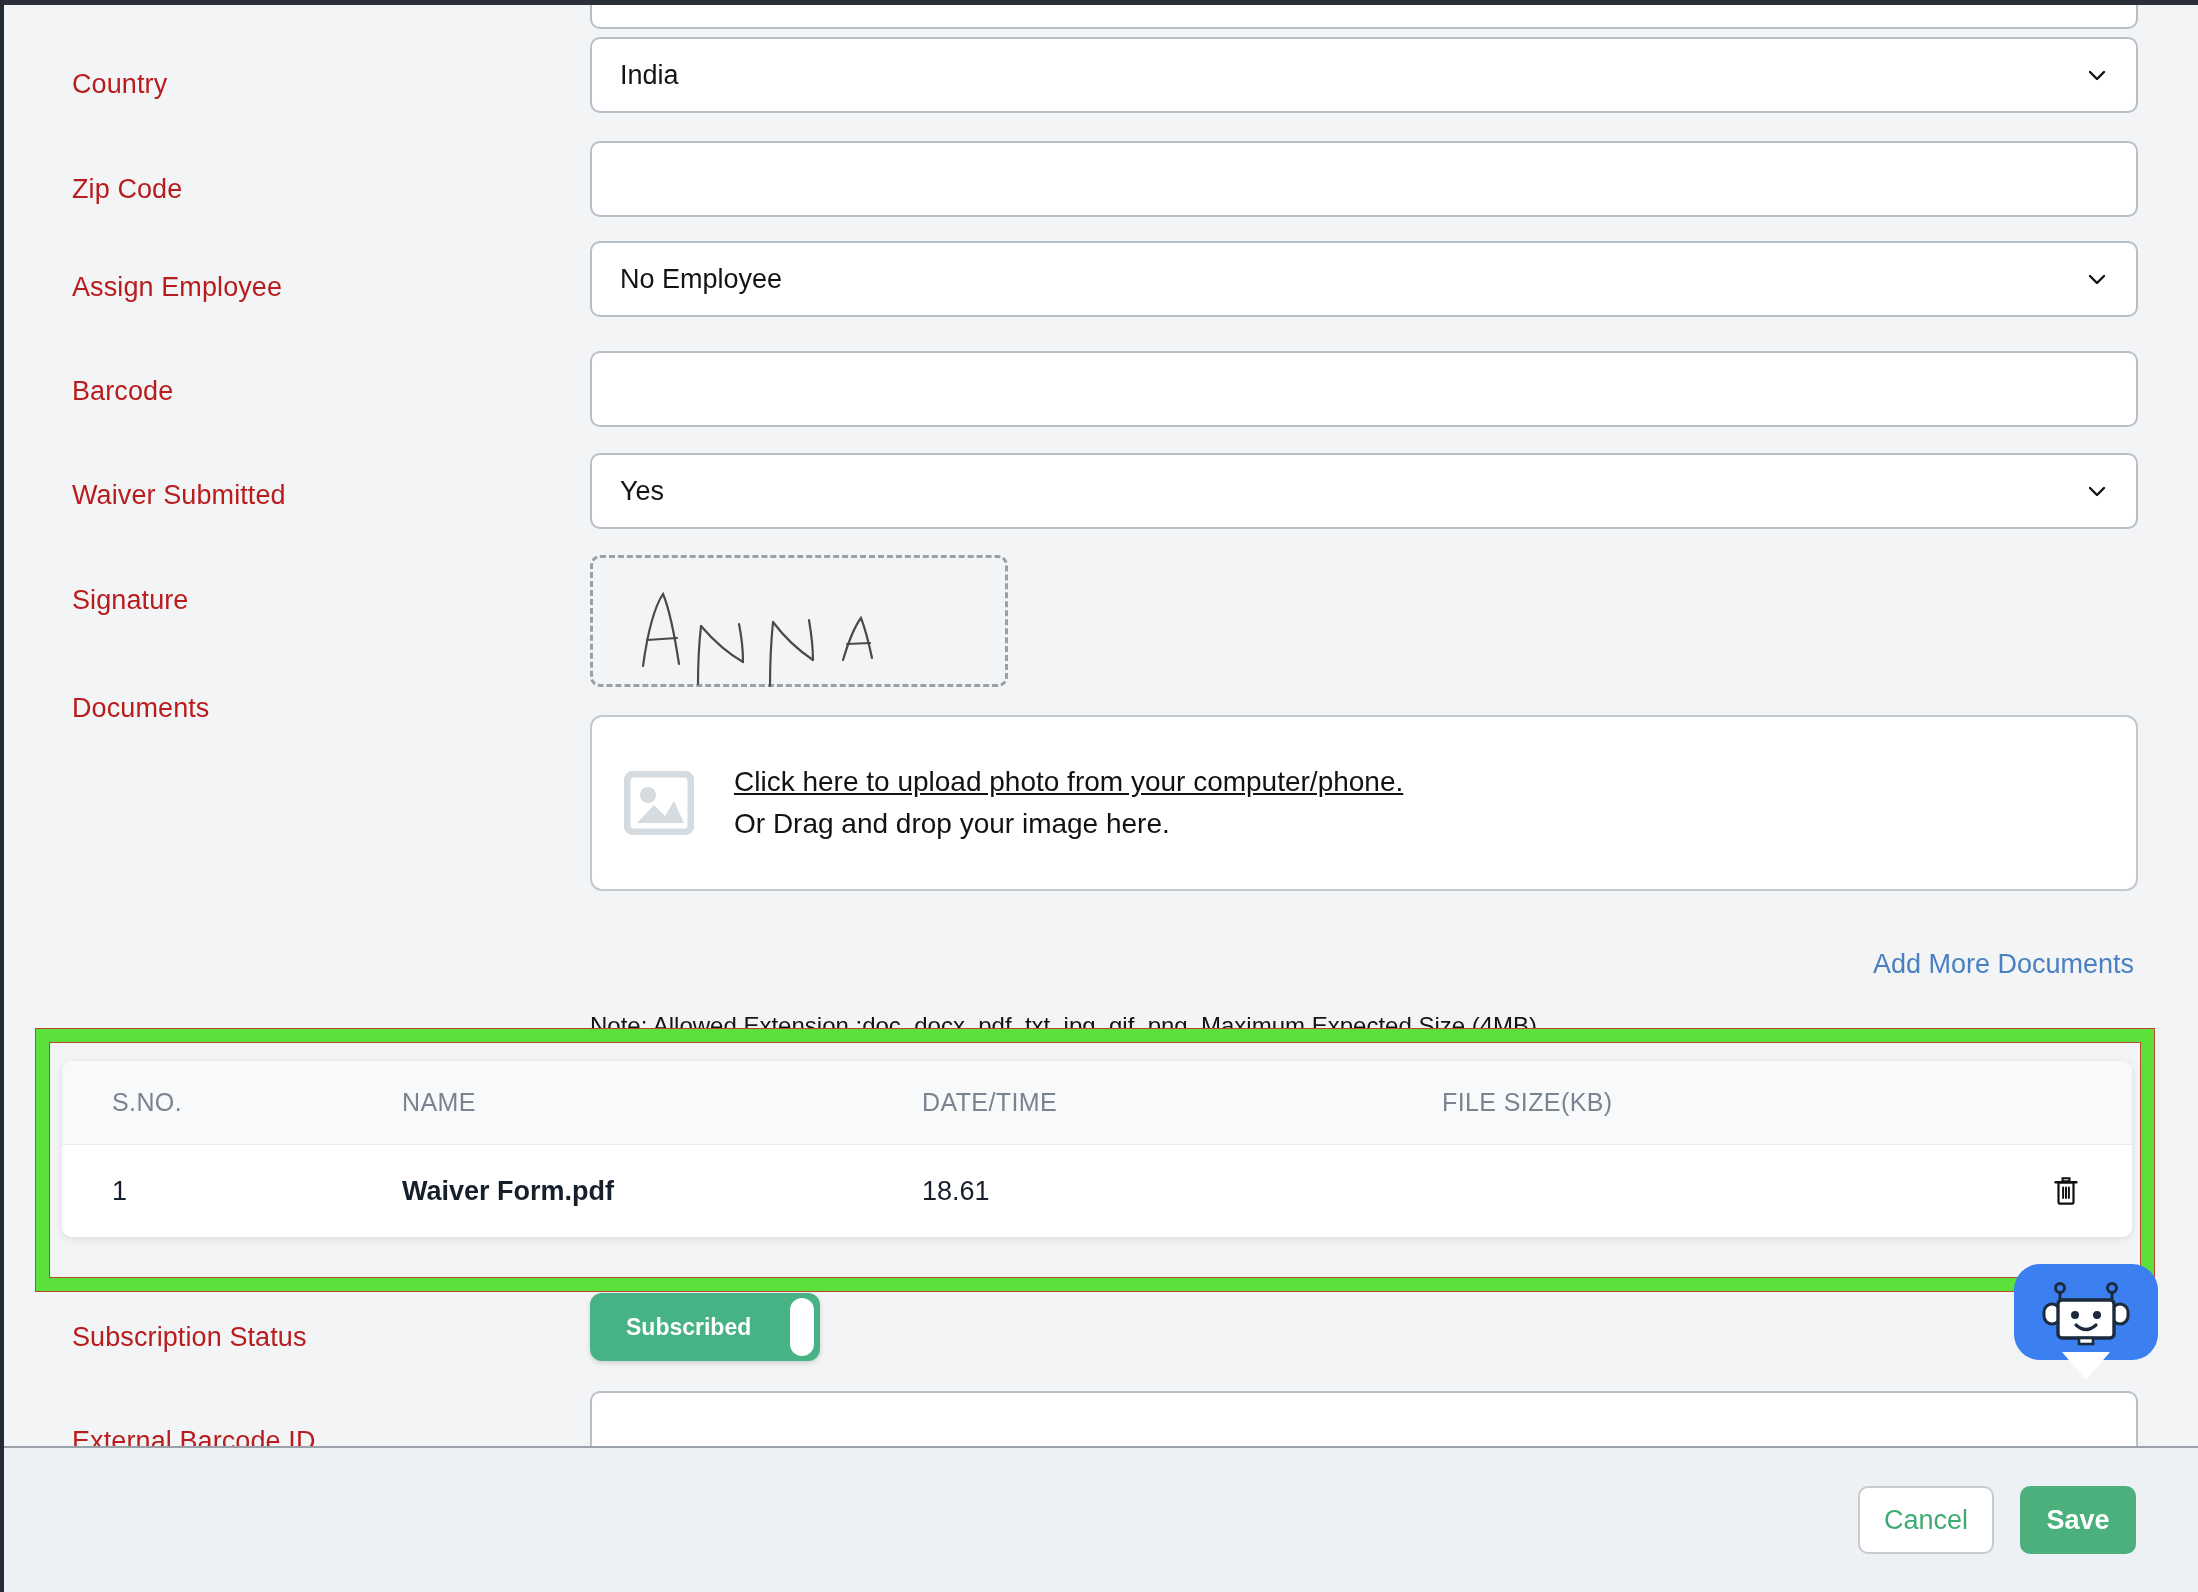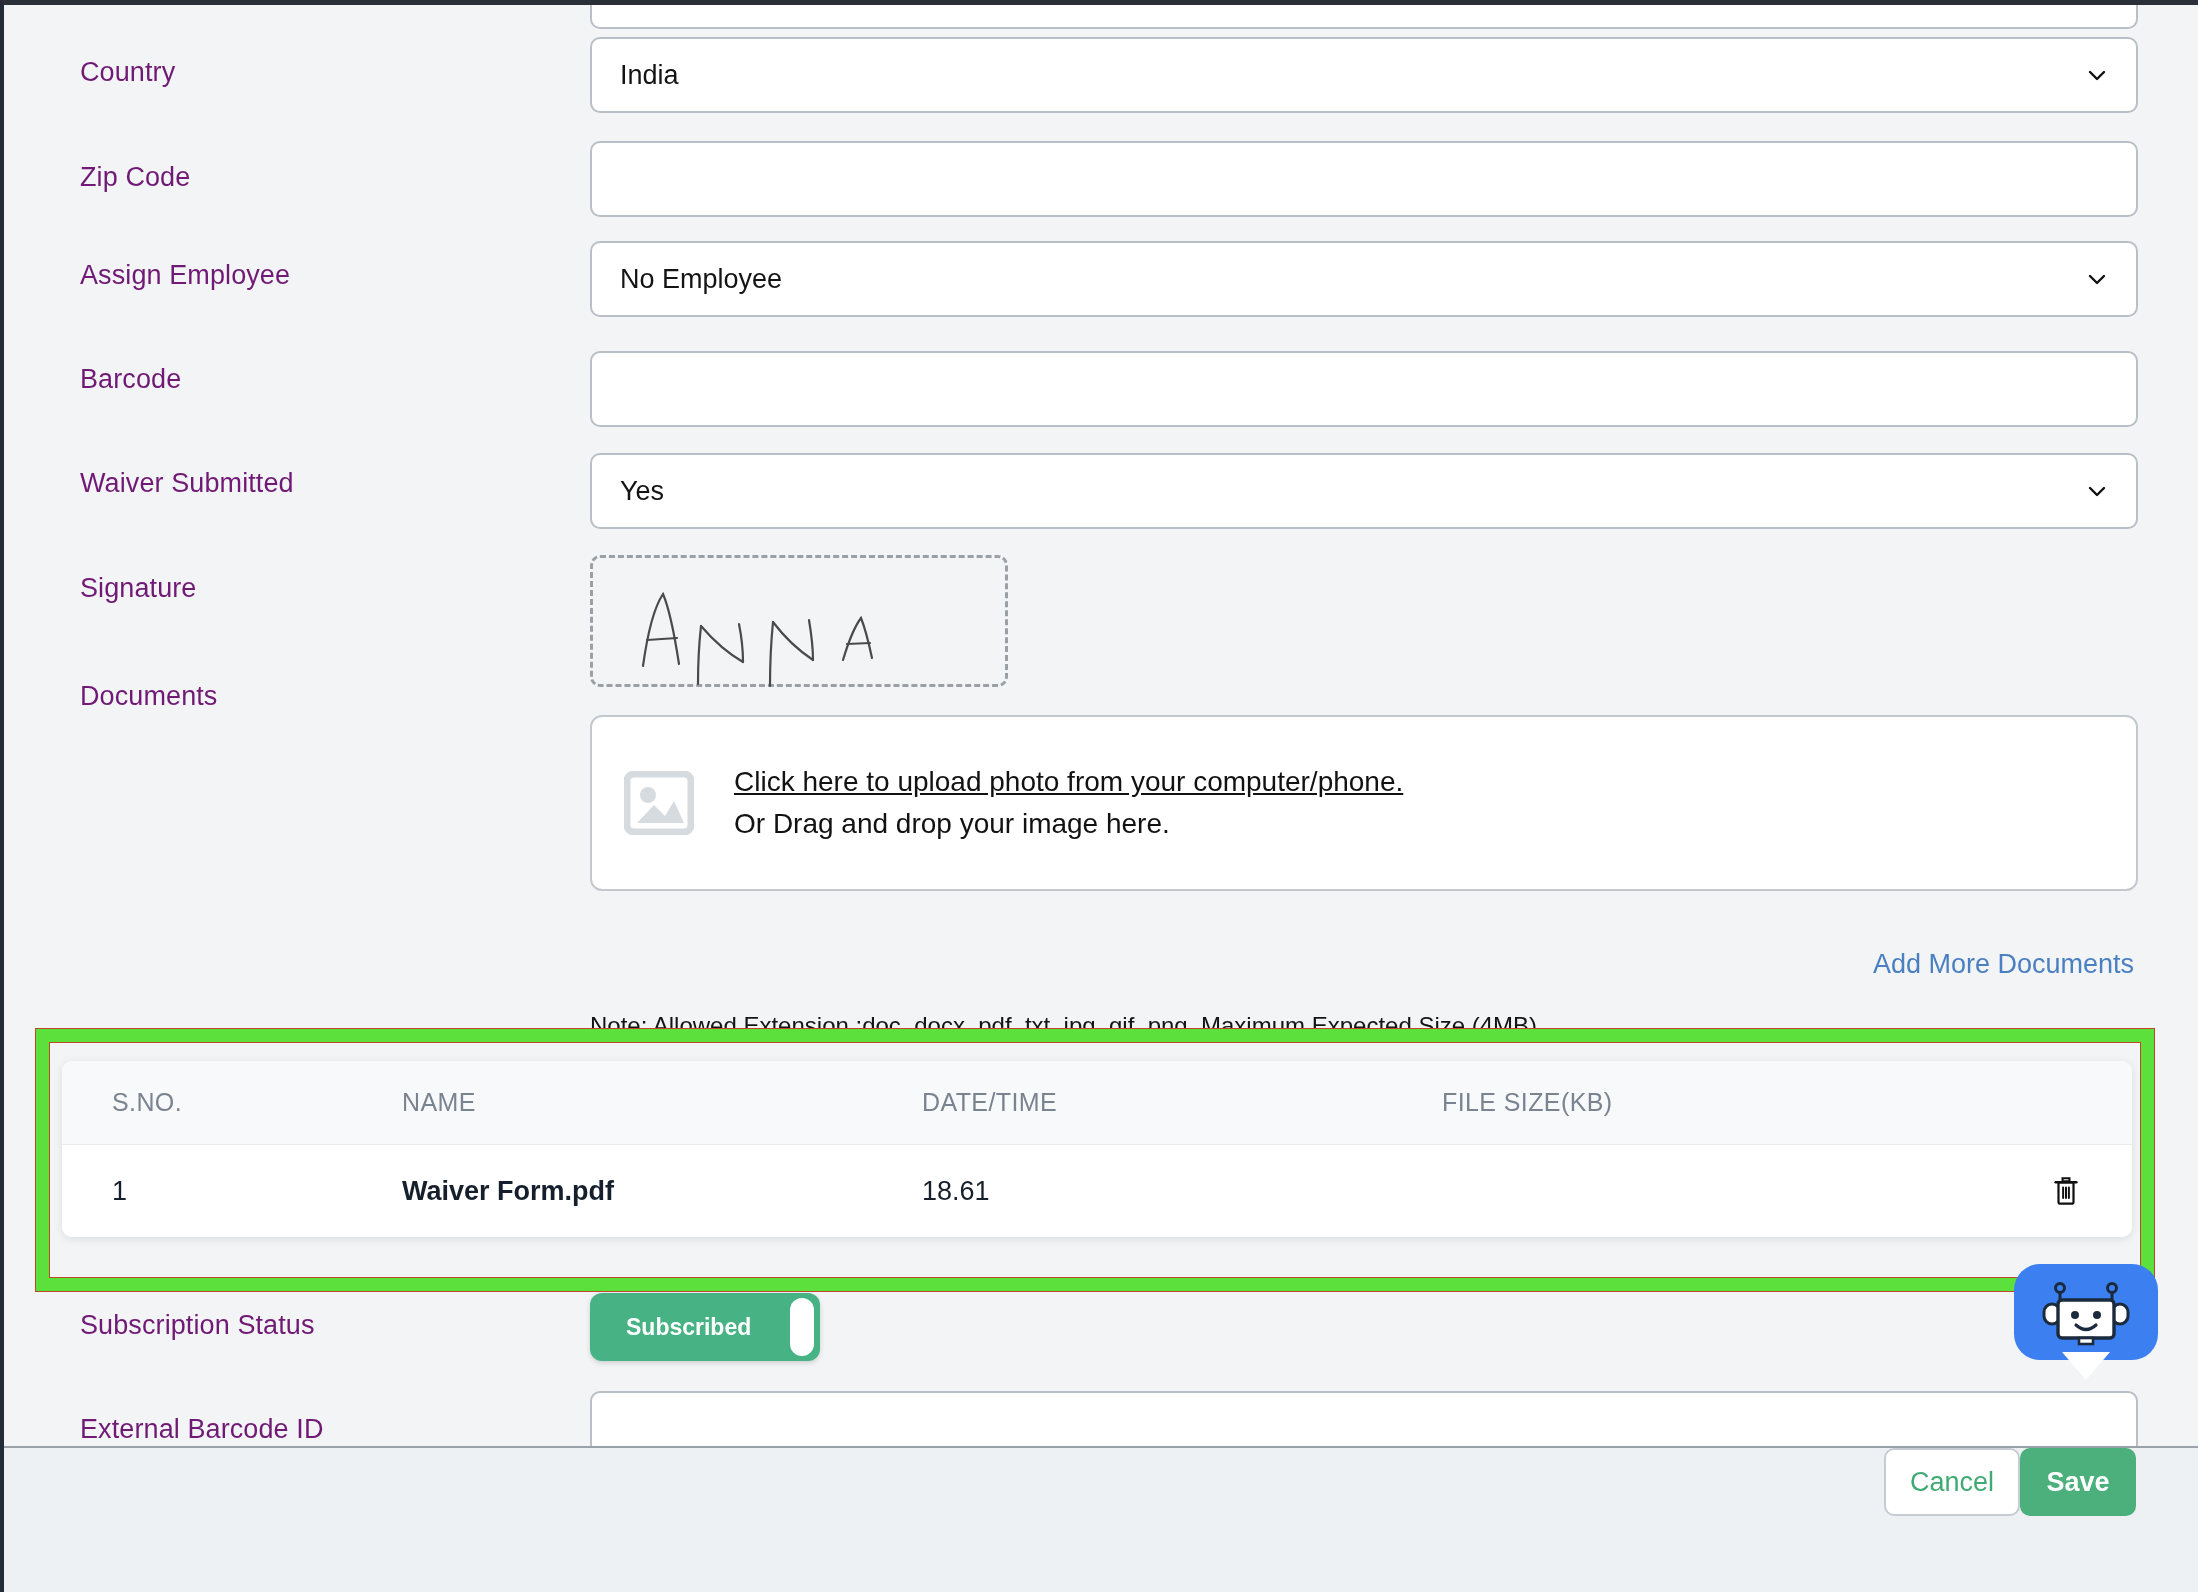--- a/index.html
+++ b/index.html
@@ -20,26 +20,27 @@
   
   #form-scroll {
     position: absolute;
     left: 0; top: 0; right: 0;
     bottom: 146px;
     background: #f2f4f6;
     overflow: hidden;
   }
   .lbl {
     position: absolute;
-    left: 76px;
+    left: 68px;
     font-size: 27px;
-    color: #701a75;
+    color: #b91c1c;
     font-weight: 400;
     white-space: nowrap;
     letter-spacing: .1px;
+    margin-top: 12px;
   }
   .ctrl {
     position: absolute;
     left: 586px;
     width: 1548px;
   }
   .field {
     width: 100%;
     height: 76px;
     background: #ffffff;
@@ -197,22 +198,24 @@
   }
 
   
   #footer {
     position: absolute;
     left: 0; right: 0; bottom: 0;
     height: 146px;
     background: #eef1f4;
     border-top: 2px solid #9aa1a8;
     display: flex;
+    align-items: center;
     justify-content: flex-end;
     padding-right: 62px;
+    gap: 26px;
   }
   .btn {
     height: 68px;
     border-radius: 10px;
     font-size: 27px;
     display: flex; align-items: center; justify-content: center;
     cursor: pointer;
   }
   .btn-cancel {
     width: 136px;

